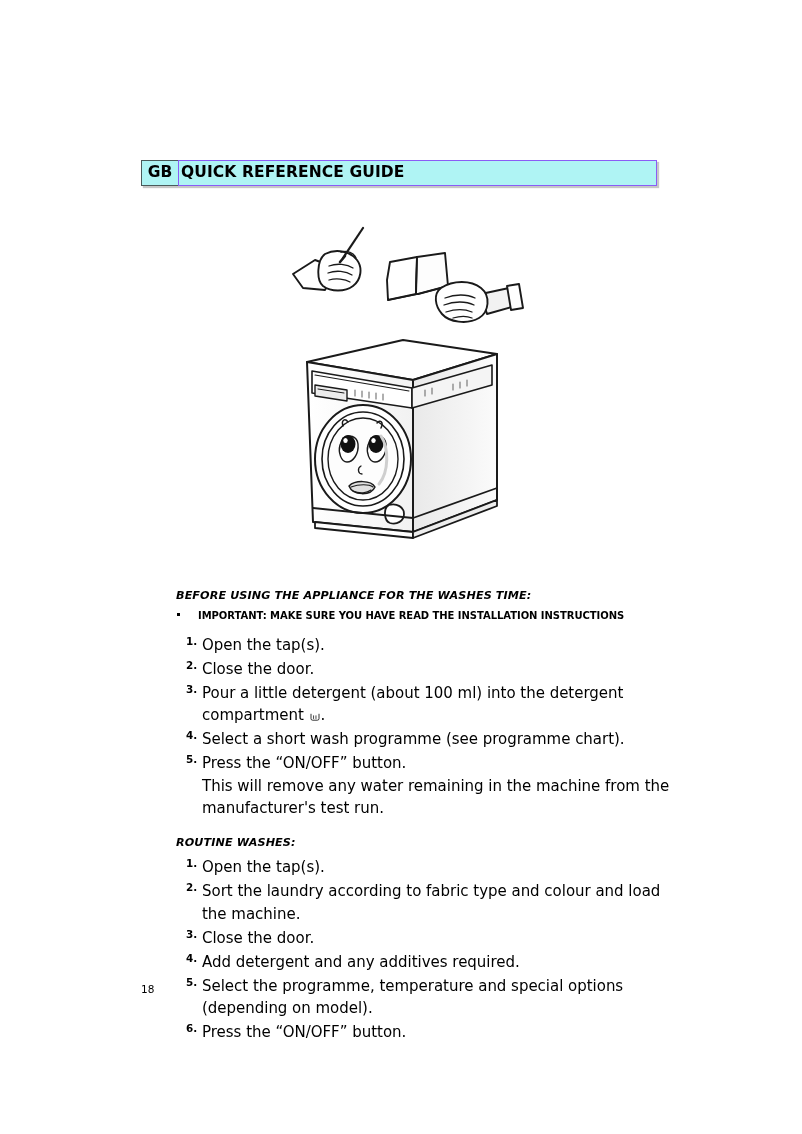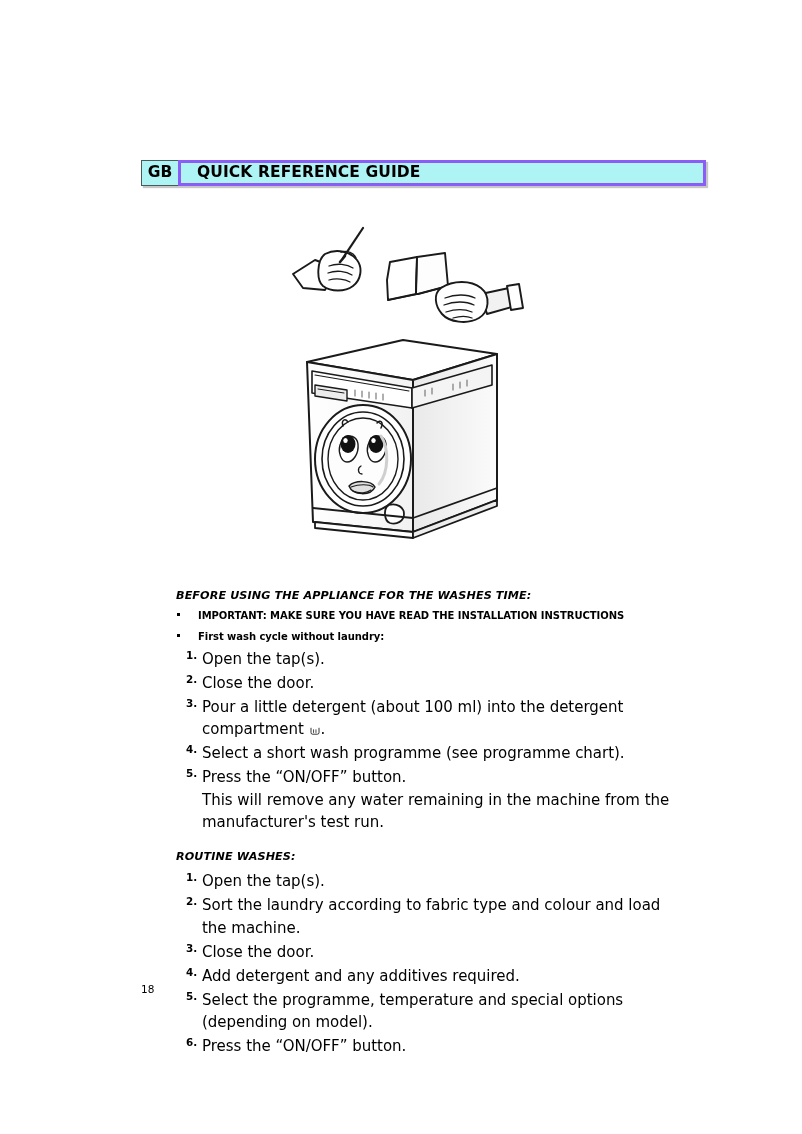--- a/index.html
+++ b/index.html
@@ -14,44 +14,44 @@
     font-family: "DejaVu Sans", sans-serif;
     color: #000000;
     overflow: hidden;
   }
 
   
   .header-bar {
     position: absolute;
     left: 141px;
     top: 160px;
-    width: 565px;
+    width: 516px;
     height: 26px;
     display: flex;
     align-items: stretch;
     box-shadow: 2px 2px 1px rgba(0,0,0,0.22);
   }
   .header-cell-gb {
     background: #aff4f4;
     border: 1px solid #4a5a5a;
     border-right: none;
     width: 37px;
     display: flex;
     align-items: center;
     justify-content: center;
     box-sizing: border-box;
   }
   .header-cell-title {
     background: #aff4f4;
-    border: 3px solid #8b5cf6;
+    border: 1px solid #8b5cf6;
     flex: 1;
     display: flex;
     align-items: center;
     box-sizing: border-box;
-    padding-left: 16px;
+    padding-left: 2px;
   }
   .header-text {
     font-size: 15.5px;
     font-weight: bold;
     letter-spacing: 0.1px;
     line-height: 1;
   }
 
   
   .illustration {
@@ -297,24 +297,20 @@
 <div class="content">
 
   <div>
     <div class="sec-heading">BEFORE USING THE APPLIANCE FOR THE WASHES TIME:</div>
 
     <div class="bullet-row">
       <span class="bullet-mark"></span>
       <span class="bullet-text">IMPORTANT: MAKE SURE YOU HAVE READ THE INSTALLATION INSTRUCTIONS</span>
     </div>
     <div class="gap-after-bullets"></div>
-    <div class="bullet-row">
-      <span class="bullet-mark"></span>
-      <span class="bullet-text">First wash cycle without laundry:</span>
-    </div>
 
     <div class="num-list">
       <div class="num-row">
         <span class="num-mark">1.</span>
         <span class="num-text">Open the tap(s).</span>
       </div>
       <div class="num-row">
         <span class="num-mark">2.</span>
         <span class="num-text">Close the door.</span>
       </div>

